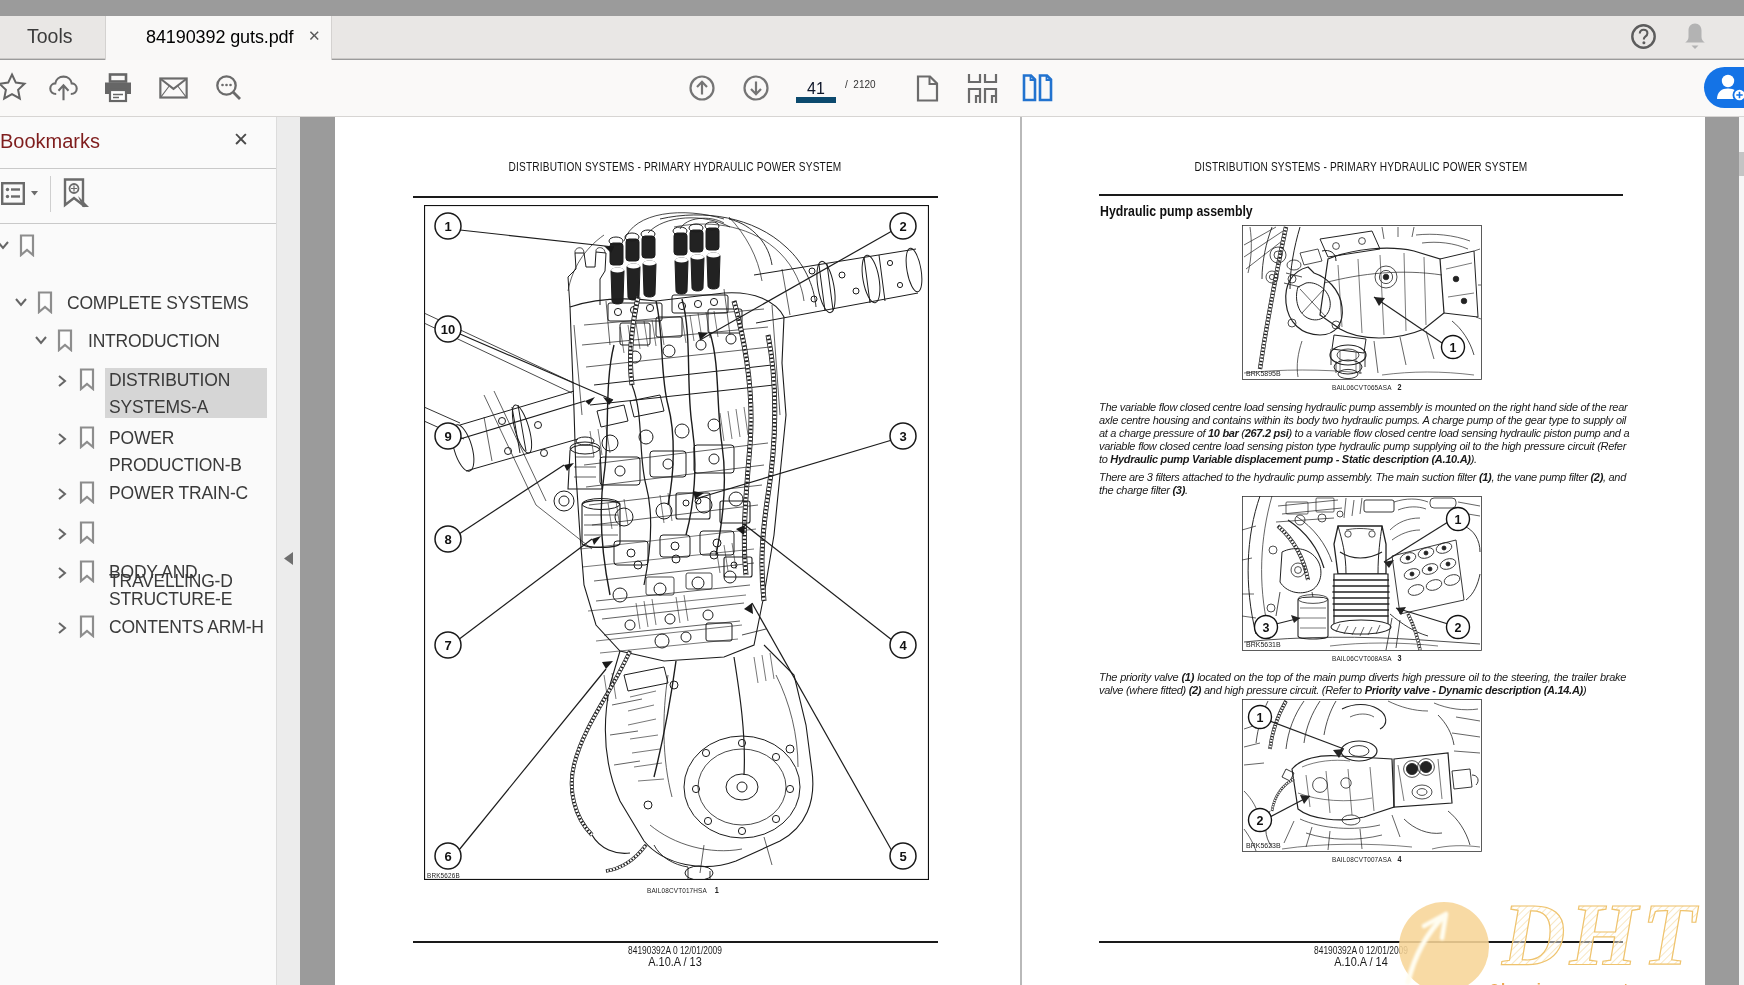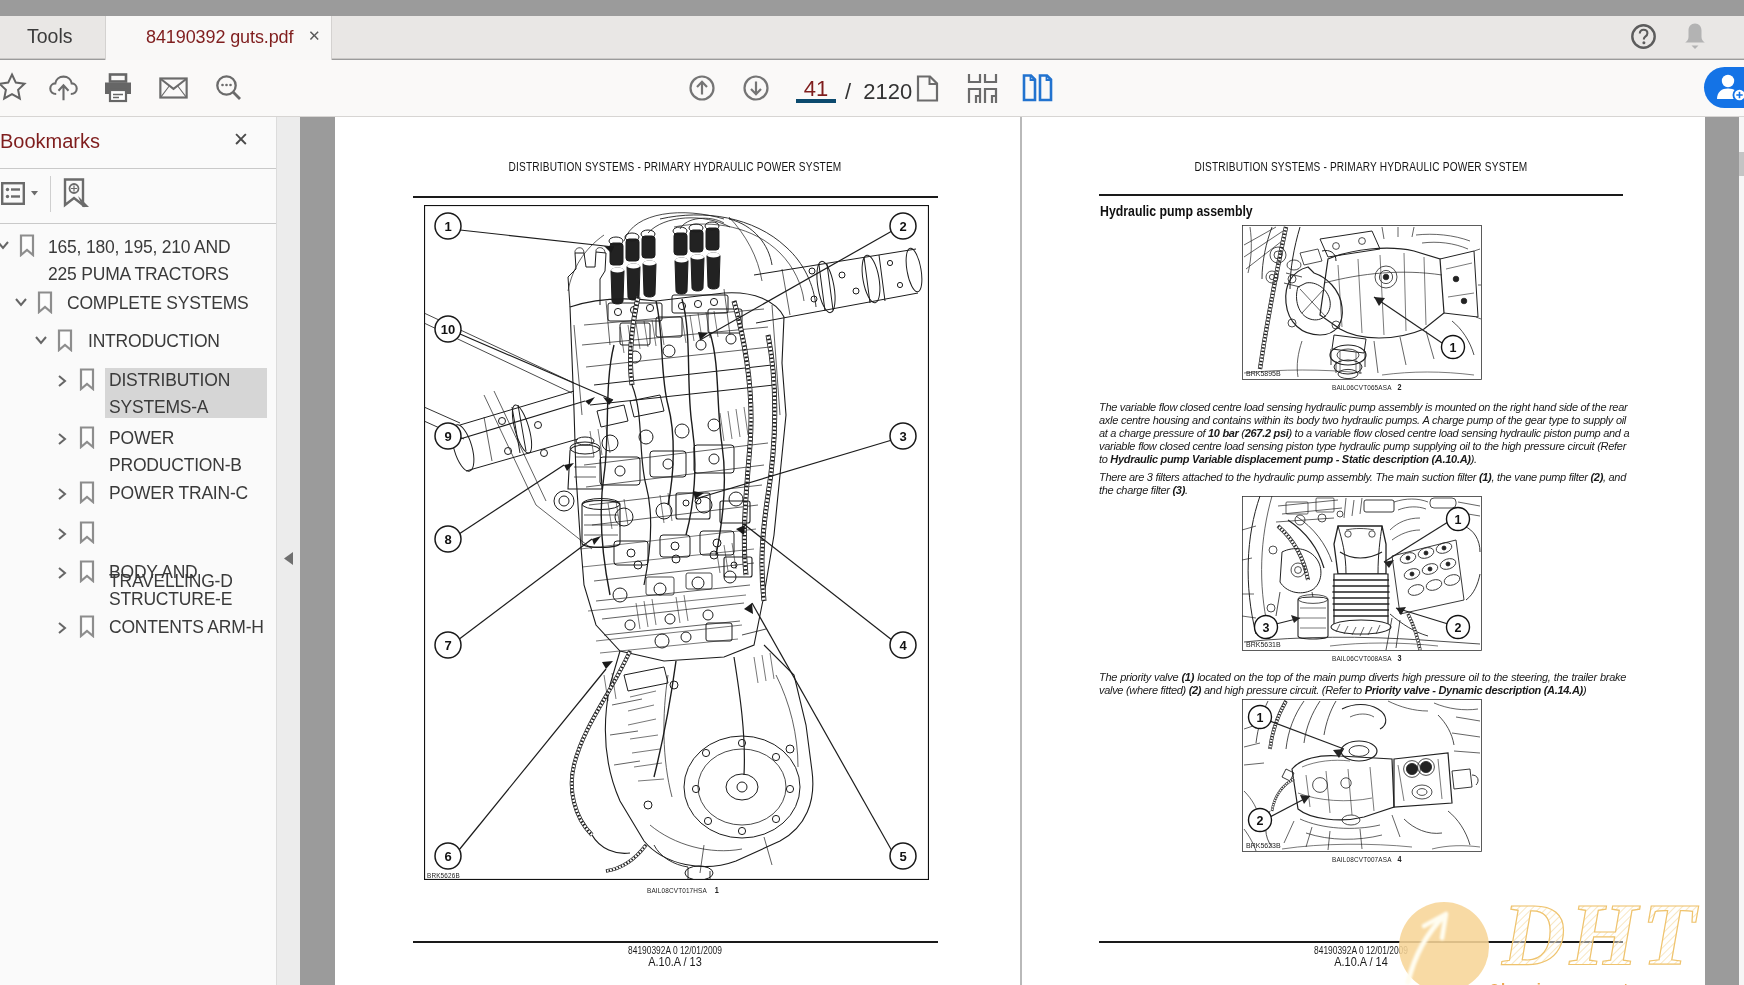--- a/index.html
+++ b/index.html
@@ -27,21 +27,21 @@
 .para { position:absolute; width:527px; font-size:11px; letter-spacing:-0.3px; line-height:12.9px; color:#191919;font-style:italic; }
 .jl { white-space:nowrap; text-align:justify; text-align-last:justify; }
 </style>
 </head>
 <body>
 <div id="app">
 
   <div id="tabbar"></div>
   <div id="tab-doc"></div>
   <div class="abs" style="left:27px;top:9px;font-size:19.5px;color:#3b3b3b;">Tools</div>
-  <div class="abs" style="left:146px;top:11px;font-size:18px;letter-spacing:-0.1px;color:#7f1d1d;">84190392 guts.pdf</div>
+  <div class="abs" style="left:146px;top:11px;font-size:18px;letter-spacing:-0.1px;color:#000000;">84190392 guts.pdf</div>
   <div class="abs" style="left:308px;top:11px;font-size:15px;color:#5a5a5a;">✕</div>
 
   <svg class="abs" style="left:1630px;top:7px;" width="27" height="27" viewBox="0 0 27 27">
     <circle cx="13.5" cy="13.5" r="11.2" fill="none" stroke="#5c5c5c" stroke-width="2.4"></circle>
     <path d="M9.8 10.6 C9.8 8.2 11.4 6.8 13.6 6.8 C15.8 6.8 17.4 8.3 17.4 10.3 C17.4 12 16.4 12.9 15.3 13.7 C14.3 14.4 13.9 14.9 13.9 16 L13.9 16.6" fill="none" stroke="#5c5c5c" stroke-width="2.1"></path>
     <circle cx="13.9" cy="19.8" r="1.5" fill="#5c5c5c"></circle>
   </svg>
   <svg class="abs" style="left:1682px;top:6px;" width="26" height="28" viewBox="0 0 26 28">
     <path d="M13 1.5 C9 1.5 6.5 4.5 6.5 8.5 L6.5 15 C6.5 17.5 5 19.5 3.2 20.6 L22.8 20.6 C21 19.5 19.5 17.5 19.5 15 L19.5 8.5 C19.5 4.5 17 1.5 13 1.5 Z" fill="#b3b3b3"></path>
     <path d="M9.5 23.5 L16.5 23.5 L13 27 Z" fill="#b3b3b3"></path>
@@ -81,22 +81,22 @@
 
   <svg class="abs" style="left:689px;top:59px;" width="26" height="26" viewBox="0 0 26 26">
     <circle cx="13" cy="13" r="11.5" fill="none" stroke="#757575" stroke-width="2.2"></circle>
     <path d="M13 19.5 L13 7.5 M8 12 L13 6.8 L18 12" fill="none" stroke="#757575" stroke-width="2.2"></path>
   </svg>
 
   <svg class="abs" style="left:743px;top:59px;" width="26" height="26" viewBox="0 0 26 26">
     <circle cx="13" cy="13" r="11.5" fill="none" stroke="#757575" stroke-width="2.2"></circle>
     <path d="M13 6.5 L13 18.5 M8 14 L13 19.2 L18 14" fill="none" stroke="#757575" stroke-width="2.2"></path>
   </svg>
-  <div class="abs" style="left:796px;top:58px;width:40px;text-align:center;font-size:22px;color:#7f1d1d;border-bottom:4px solid #0c4a6e;height:29px;line-height:29px;">41</div>
-  <div class="abs" style="left:845px;top:63px;font-size:22px;color:#333;">/&nbsp; 2120</div>
+  <div class="abs" style="left:796px;top:58px;width:40px;text-align:center;font-size:16px;color:#0f172a;border-bottom:6px solid #0c4a6e;height:29px;line-height:29px;">41</div>
+  <div class="abs" style="left:845px;top:63px;font-size:10px;color:#333;">/&nbsp; 2120</div>
 
   <svg class="abs" style="left:915px;top:59px;" width="25" height="27" viewBox="0 0 25 27">
     <path d="M3 1.5 L15 1.5 L22 8.5 L22 25.5 L3 25.5 Z" fill="none" stroke="#6b6b6b" stroke-width="2.2"></path>
     <path d="M14.5 2 L14.5 9 L21.5 9" fill="none" stroke="#6b6b6b" stroke-width="2"></path>
   </svg>
 
   <svg class="abs" style="left:967px;top:58px;" width="31" height="29" viewBox="0 0 31 29">
     <g fill="none" stroke="#6b6b6b" stroke-width="2.2">
       <path d="M2 0 L2 8 L13 8 L13 0"></path>
       <path d="M18 0 L18 8 L29 8 L29 0"></path>
@@ -140,21 +140,20 @@
 
   <svg class="abs" style="left:63px;top:162px;" width="28" height="32" viewBox="0 0 28 32">
     <path d="M2 1.5 L20 1.5 L20 27 L11 20 L2 27 Z" fill="none" stroke="#6b6b6b" stroke-width="2.4"></path>
     <circle cx="11" cy="10.5" r="4.5" fill="none" stroke="#6b6b6b" stroke-width="1.8"></circle>
     <path d="M11 7.5 L11 13.5 M8 10.5 L14 10.5" stroke="#6b6b6b" stroke-width="1.2"></path>
     <path d="M15 18 L26 29 L19.5 29 Z" fill="#6b6b6b"></path>
   </svg>
 
   <div class="abs" style="left:105px;top:352px;width:162px;height:50px;background:#d6d6d6;"></div>
 
-  <div class="row" style="left:48px;top:218px;">165, 180, 195, 210 AND<br>225 PUMA TRACTORS</div>
   <div class="row" style="left:67px;top:274px;">COMPLETE SYSTEMS</div>
   <div class="row" style="left:88px;top:312px;">INTRODUCTION</div>
   <div class="row" style="left:109px;top:351px;">DISTRIBUTION<br>SYSTEMS-A</div>
   <div class="row" style="left:109px;top:409px;">POWER<br>PRODUCTION-B</div>
   <div class="row" style="left:109px;top:464px;">POWER TRAIN-C</div>
   <div class="row" style="left:109px;top:504px;margin-top:48px;">TRAVELLING-D</div>
   <div class="row" style="left:109px;top:543px;">BODY AND<br>STRUCTURE-E</div>
   <div class="row" style="left:109px;top:598px;">CONTENTS ARM-H</div>
 
   <svg class="abs" style="left:-4px;top:224px;" width="14" height="10" viewBox="0 0 14 10">

